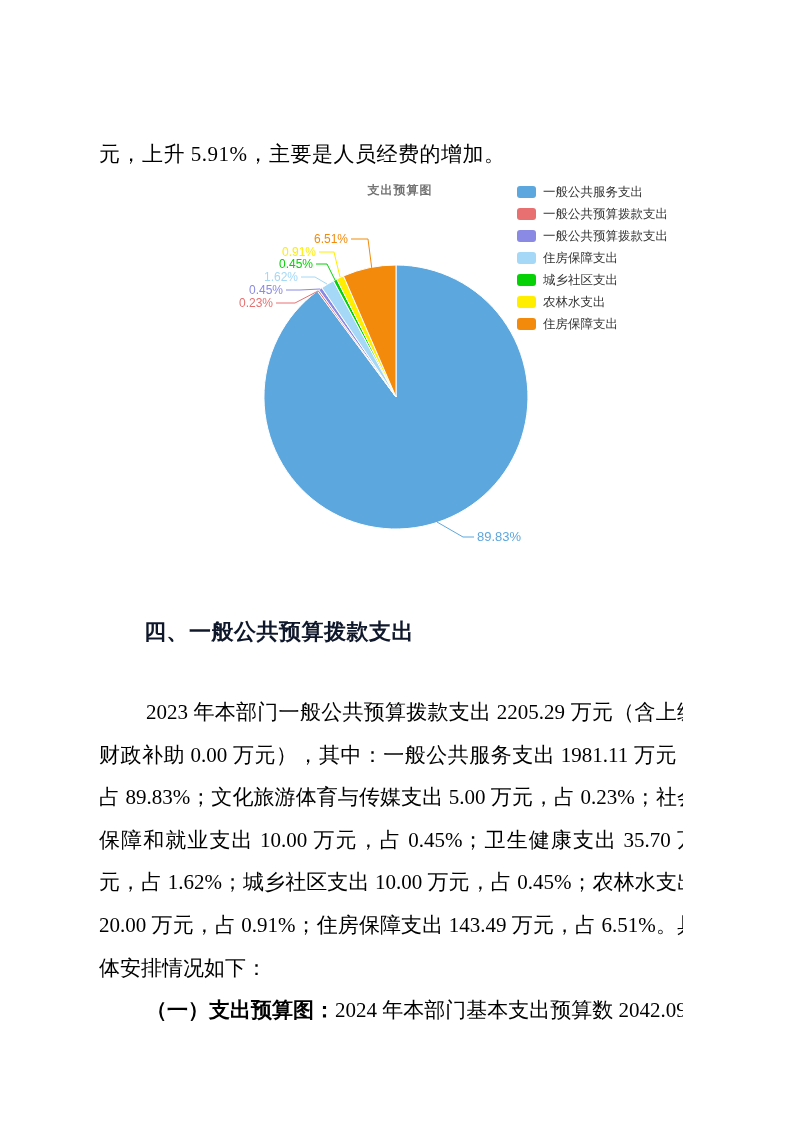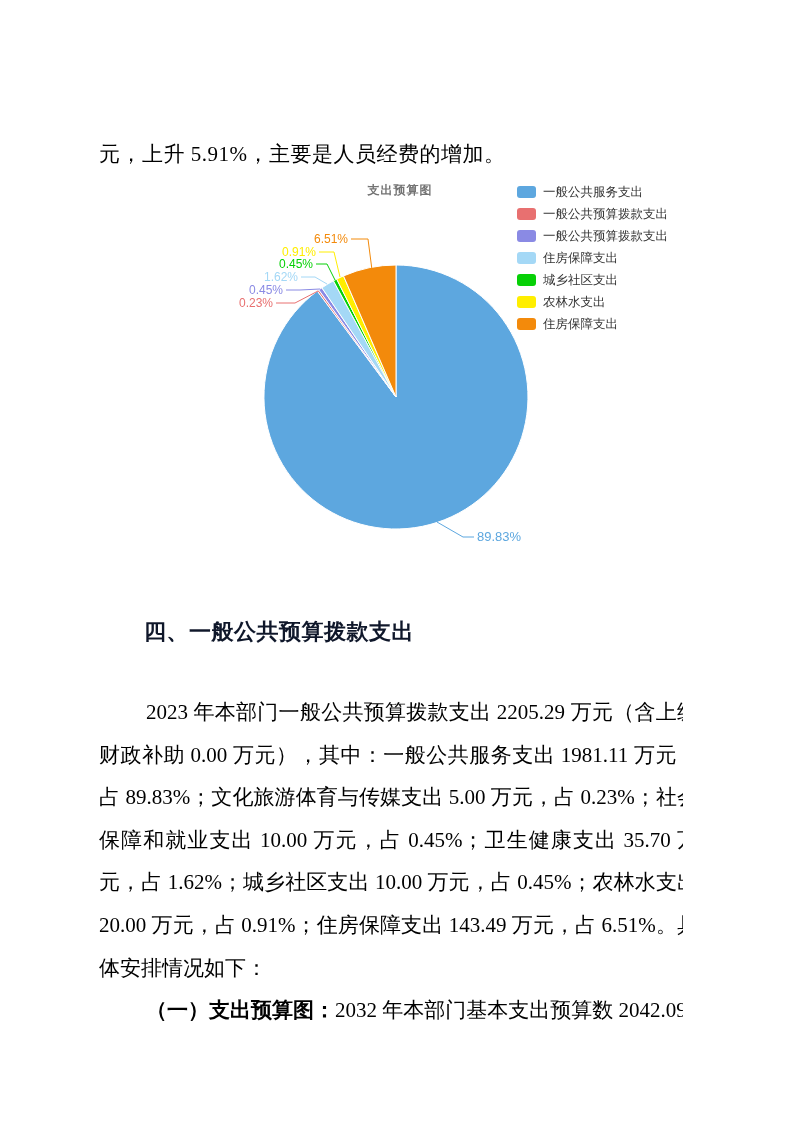--- a/index.html
+++ b/index.html
@@ -128,16 +128,16 @@
           <span class="legend-swatch" style="background: rgb(243, 138, 11);"></span>
           <span class="legend-label">住房保障支出</span>
         </div>
       </div>
   </div>
 
   <div class="section-heading">四、一般公共预算拨款支出</div>
 
   <div class="body-text">
     <p>2023 年本部门一般公共预算拨款支出 2205.29 万元（含上级财政补助 0.00 万元），其中：一般公共服务支出 1981.11 万元，占 89.83%；文化旅游体育与传媒支出 5.00 万元，占 0.23%；社会保障和就业支出 10.00 万元，占 0.45%；卫生健康支出 35.70 万元，占 1.62%；城乡社区支出 10.00 万元，占 0.45%；农林水支出 20.00 万元，占 0.91%；住房保障支出 143.49 万元，占 6.51%。具体安排情况如下：</p>
-    <p><span class="bold-lead">（一）支出预算图：</span><span>2032 年本部门基本支出预算数 2042.09</span></p>
+    <p><span class="bold-lead">（一）支出预算图：</span><span>2024 年本部门基本支出预算数 2042.09</span></p>
   </div>
 
 </div>
 
 </body></html>

